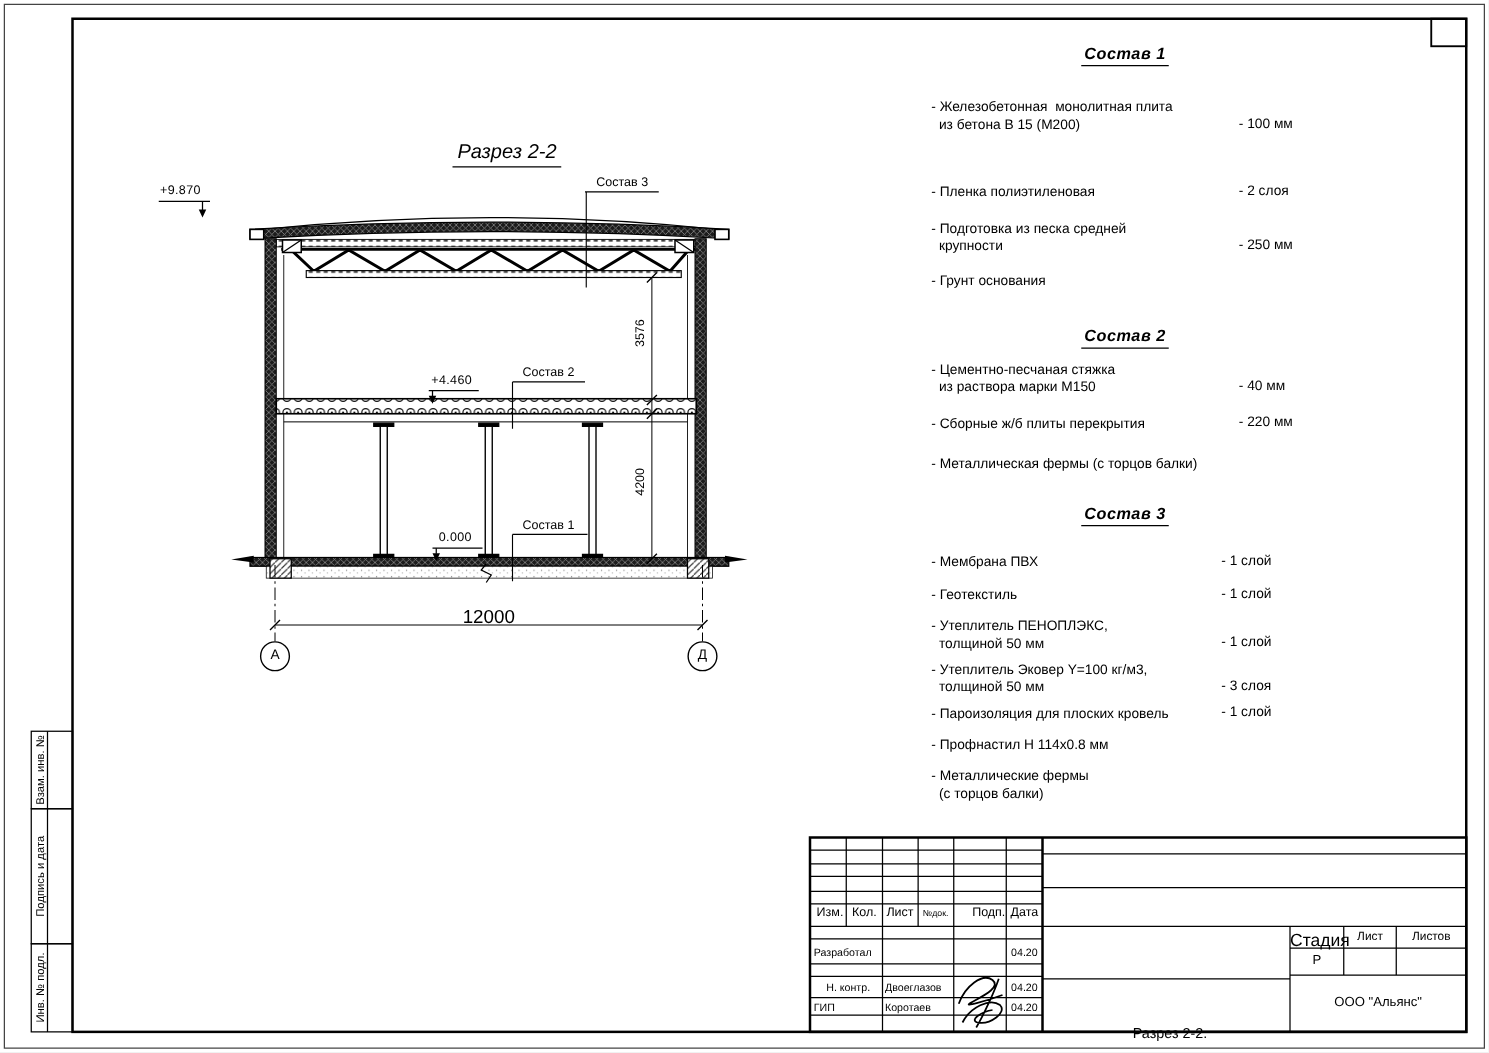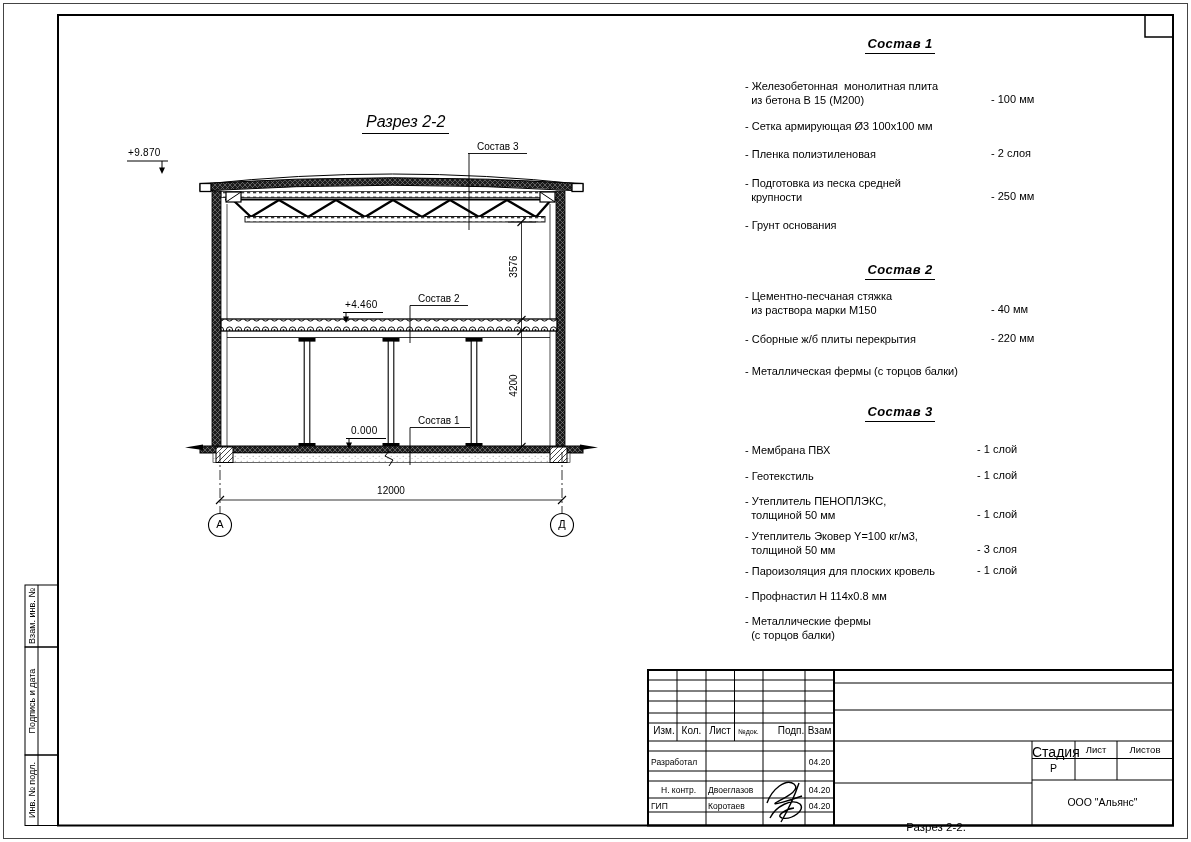--- a/index.html
+++ b/index.html
@@ -4,21 +4,21 @@
 <style>
   html,body{margin:0;padding:0;background:#e8e8e8;}
   #page{position:relative;width:1191px;height:842px;background:#fff;overflow:hidden;
         font-family:"Liberation Sans",sans-serif;color:#000;}
   #linework{position:absolute;left:0;top:0;}
   .lbl{position:absolute;font-size:10px;white-space:nowrap;}
   .sec-title{font-size:16px;font-style:italic;border-bottom:1.2px solid #000;padding:0 4px 2px 4px;}
   .elev{font-size:10px;letter-spacing:.3px;}
   .vdim{transform:rotate(-90deg);transform-origin:center;width:40px;text-align:center;}
   .axis{width:22px;text-align:center;font-size:11px;}
-  .dim-h{width:80px;text-align:center;font-size:10px;}
+  .dim-h{width:80px;text-align:center;font-size:15px;}
   .complist-head{position:absolute;left:745px;width:310px;text-align:center;}
   .complist-head span{display:inline-block;font-size:13px;font-weight:bold;font-style:italic;
         border-bottom:1.2px solid #000;padding:0 2px 2px 2px;letter-spacing:.4px;}
   .li{position:absolute;left:745px;width:335px;font-size:11px;line-height:13.5px;}
   .nm{white-space:pre-wrap;display:inline-block;}
   .val{position:absolute;bottom:1px;white-space:nowrap;}
   .v12{left:246px;}
   .v3{left:232px;}
   .tb{position:absolute;font-size:10px;white-space:nowrap;}
   .cell{position:absolute;text-align:center;}
@@ -185,21 +185,20 @@
 <span class="lbl vdim" style="left:493px;top:380px;">4200</span>
 <span class="lbl elev" style="left:351px;top:425px;">0.000</span>
 <span class="lbl" style="left:418px;top:415px;">Состав 1</span>
 <span class="lbl dim-h" style="left:351px;top:485px;">12000</span>
 <span class="lbl axis" style="left:209px;top:518px;">А</span>
 <span class="lbl axis" style="left:551px;top:518px;">Д</span>
 
 <div class="complist-head" style="top:34px;"><span>Состав 1</span></div>
 <div class="li" style="top:80px;"><span class="nm">- Железобетонная  монолитная плита
   из бетона В 15 (М200)</span><span class="val v12">- 100 мм</span></div>
-<div class="li" style="top:120px;"><span class="nm">- Сетка армирующая Ø3 100х100 мм</span></div>
 <div class="li" style="top:148px;"><span class="nm">- Пленка полиэтиленовая</span><span class="val v12">-  2 слоя</span></div>
 <div class="li" style="top:177px;"><span class="nm">- Подготовка из песка средней
   крупности</span><span class="val v12">- 250 мм</span></div>
 <div class="li" style="top:219px;"><span class="nm">- Грунт основания</span></div>
 
 <div class="complist-head" style="top:260px;"><span>Состав 2</span></div>
 <div class="li" style="top:290px;"><span class="nm">- Цементно-песчаная стяжка
   из раствора марки М150</span><span class="val v12">- 40 мм</span></div>
 <div class="li" style="top:333px;"><span class="nm">- Сборные ж/б плиты перекрытия</span><span class="val v12">- 220 мм</span></div>
 <div class="li" style="top:365px;"><span class="nm">- Металлическая фермы (с торцов балки)</span></div>
@@ -214,21 +213,21 @@
 <div class="li" style="top:565px;"><span class="nm">- Пароизоляция для плоских кровель</span><span class="val v3">- 1 слой</span></div>
 <div class="li" style="top:590px;"><span class="nm">- Профнастил Н 114х0.8 мм</span></div>
 <div class="li" style="top:615px;"><span class="nm">- Металлические фермы
   (с торцов балки)</span></div>
 
 <span class="tb cell" style="left:648px;top:725px;width:32px;">Изм.</span>
 <span class="tb cell" style="left:677px;top:725px;width:29px;">Кол.</span>
 <span class="tb cell" style="left:706px;top:725px;width:28px;">Лист</span>
 <span class="tb cell" style="left:734px;top:728px;width:29px;font-size:7px;">№док.</span>
 <span class="tb cell" style="left:763px;top:725px;width:56px;">Подп.</span>
-<span class="tb cell" style="left:805px;top:725px;width:29px;">Взам</span>
+<span class="tb cell" style="left:805px;top:725px;width:29px;">Дата</span>
 
 <span class="tb" style="left:651px;top:757px;font-size:8.5px;">Разработал</span>
 <span class="tb cell" style="left:805px;top:757px;width:29px;font-size:8.5px;">04.20</span>
 
 <span class="tb" style="left:651px;top:785px;font-size:8.5px;padding-left:10px;">Н. контр.</span>
 <span class="tb" style="left:708px;top:785px;font-size:8.5px;">Двоеглазов</span>
 <span class="tb cell" style="left:805px;top:785px;width:29px;font-size:8.5px;">04.20</span>
 
 <span class="tb" style="left:651px;top:801px;font-size:8.5px;">ГИП</span>
 <span class="tb" style="left:708px;top:801px;font-size:8.5px;">Коротаев</span>

